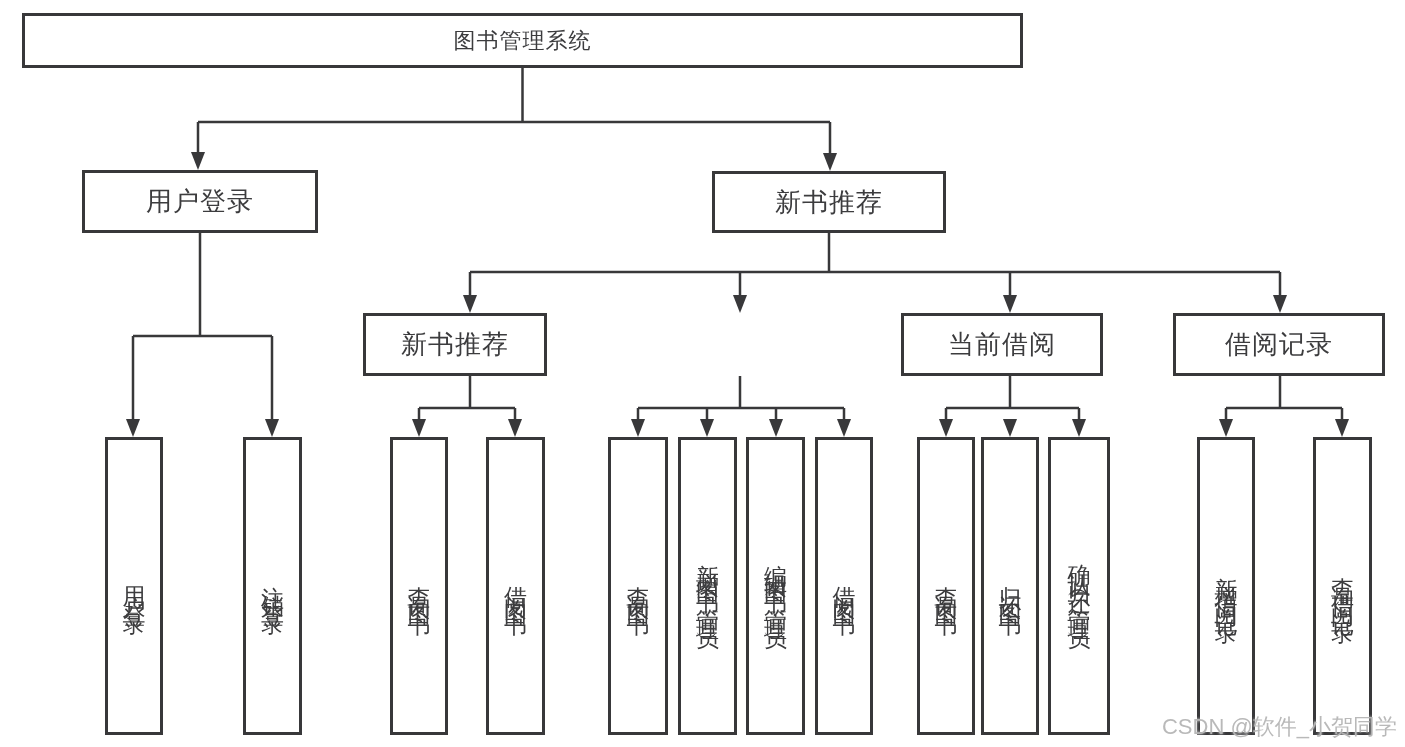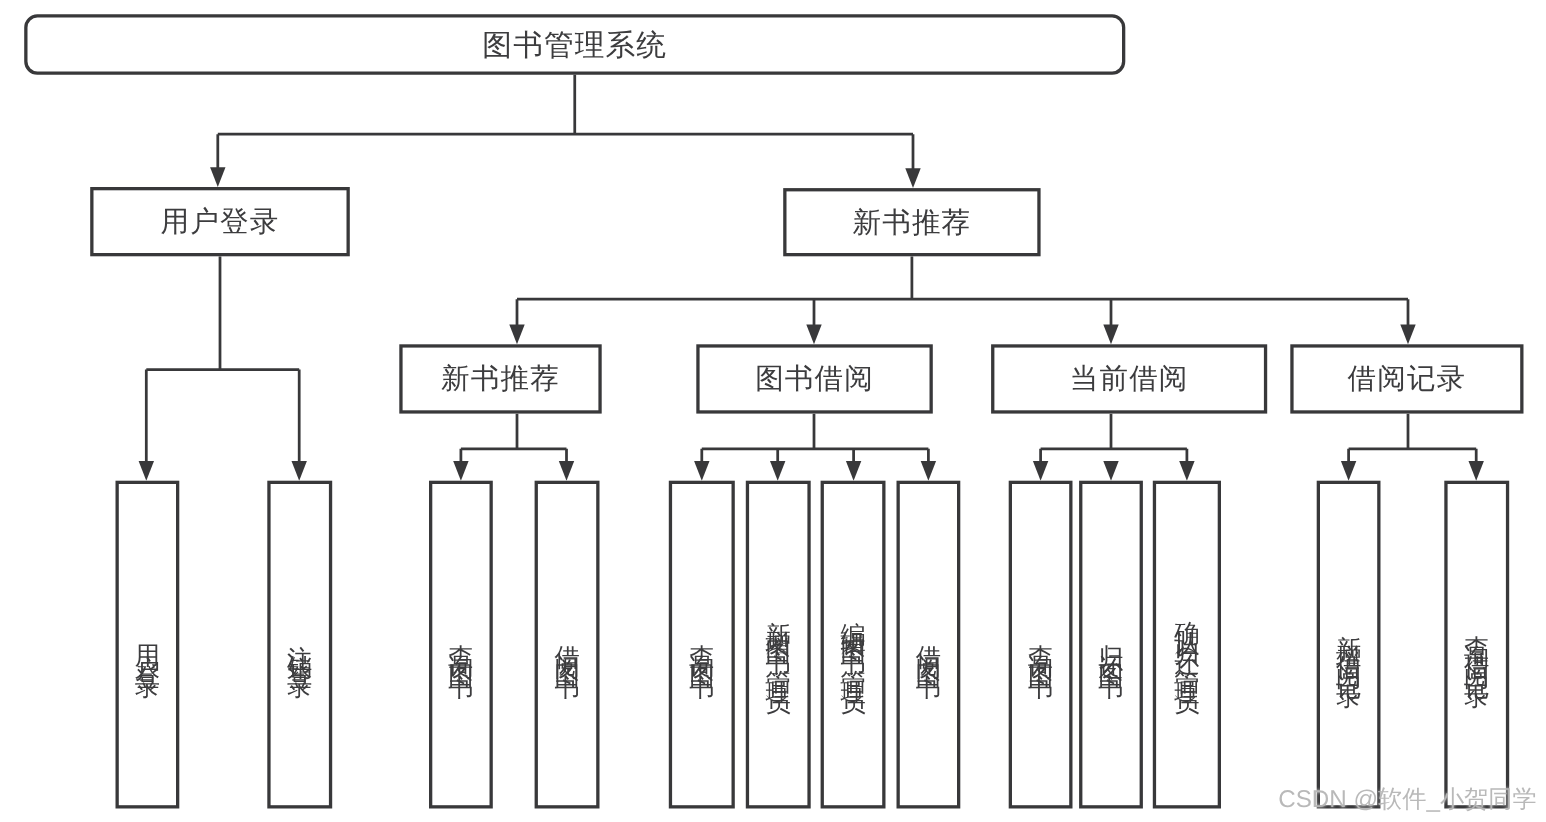--- a/index.html
+++ b/index.html
@@ -14,35 +14,35 @@
   .node{
     position:absolute;
     box-sizing:border-box;
     background:#ffffff;
     border:3px solid #38383a;
     color:#3c3c3e;
     display:flex;align-items:center;justify-content:center;
     z-index:2;
   }
   .hbox{font-size:26px;letter-spacing:1px;white-space:nowrap;}
-  .hbox.root{font-size:27px;border-radius:12px;}
+  .hbox.root{font-size:22px;}
   .vbox span{
     writing-mode:vertical-rl;
     text-orientation:mixed;
     font-size:23px;
     letter-spacing:9px;
     line-height:1;
   }
   
   #n-root           {left:22px;  top:13px;  width:1001px;height:55px;}
   #n-user-login     {left:82px;  top:170px; width:236px; height:63px;}
   #n-book-mgmt      {left:712px; top:171px; width:234px; height:62px;}
   #n-new-book-rec   {left:363px; top:313px; width:184px; height:63px;}
   #n-book-borrow    {left:633px; top:313px; width:215px; height:63px;}
-  #n-current-borrow {left:901px; top:313px; width:251px; height:63px;}
+  #n-current-borrow {left:901px; top:313px; width:202px; height:63px;}
   #n-borrow-record  {left:1173px;top:313px; width:212px; height:63px;}
   
   .vbox{top:437px;height:298px;}
   #n-ul-user-login  {left:105px; width:58px;}
   #n-ul-logout      {left:243px; width:59px;}
   #n-nr-query-book  {left:390px; width:58px;}
   #n-nr-borrow-book {left:486px; width:59px;}
   #n-bb-query-book  {left:608px; width:60px;}
   #n-bb-add-book    {left:678px; width:59px;}
   #n-bb-edit-book   {left:746px; width:59px;}
@@ -99,21 +99,20 @@
         <polygon points="1335,419 1349,419 1342,437"></polygon>
       </g>
   </svg>
 
   <div class="node hbox root" id="n-root">图书管理系统</div>
 
   <div class="node hbox" id="n-user-login">用户登录</div>
   <div class="node hbox" id="n-book-mgmt">新书推荐</div>
 
   <div class="node hbox" id="n-new-book-rec">新书推荐</div>
-  <div class="node hbox" id="n-book-borrow">图书借阅</div>
   <div class="node hbox" id="n-current-borrow">当前借阅</div>
   <div class="node hbox" id="n-borrow-record">借阅记录</div>
 
   <div class="node vbox" id="n-ul-user-login">
       <span>用户登录</span>
     </div>
   <div class="node vbox" id="n-ul-logout">
       <span>注销登录</span>
     </div>
 

